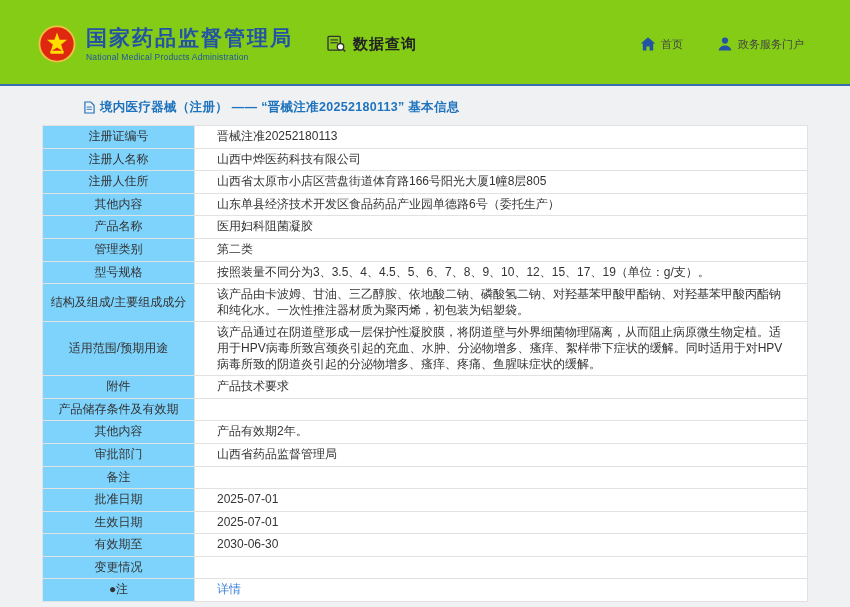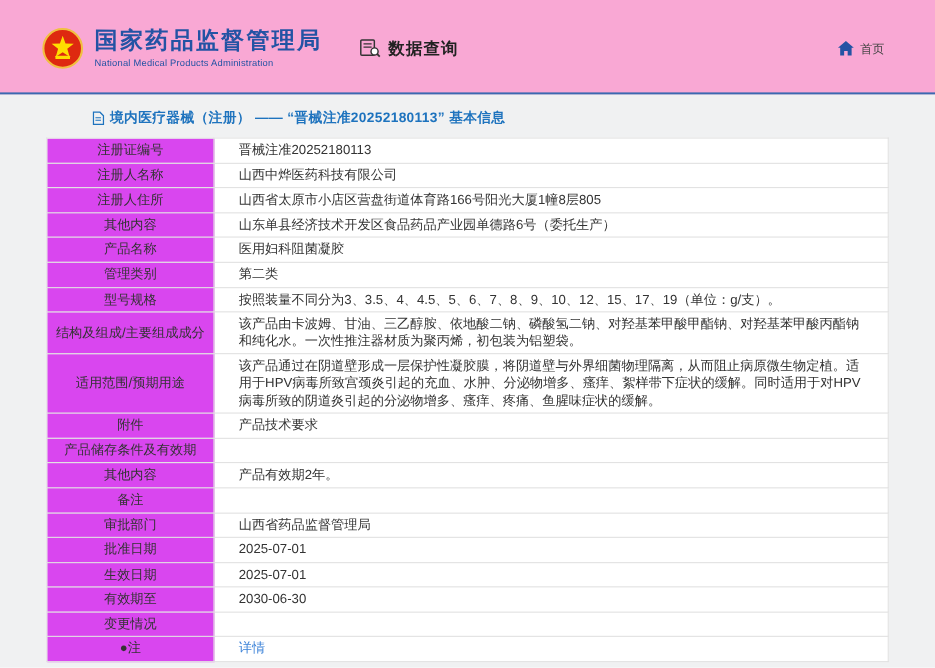--- a/index.html
+++ b/index.html
@@ -15,21 +15,21 @@
     overflow: hidden;
     background: #f0f1f2;
     display: flex;
     flex-direction: column;
   }
 
   
   .header {
     height: 86px;
     flex: 0 0 86px;
-    background: #f9a8d4;
+    background: #84cc16;
     border-bottom: 2px solid #3a6ab0;
     display: flex;
     align-items: center;
     justify-content: space-between;
     padding: 4px 46px 0 38px;
   }
   .header-left { display: flex; align-items: center; }
   .emblem { width: 38px; height: 38px; display: inline-flex; flex-shrink: 0; }
   .org-names { display: flex; flex-direction: column; margin-left: 10px; cursor: pointer; }
   .org-cn {
@@ -96,21 +96,21 @@
     font-size: 12px;
     color: #333;
     line-height: 1.3;
     padding: 3px 22px;
     vertical-align: middle;
   }
   .label-cell {
     width: 152px;
     text-align: center;
     padding: 3px 4px !important;
-    background: #d946ef;
+    background: #7dd3fc;
     color: #333;
   }
   .value-cell { text-align: left; }
   .value-cell a {
     color: #3b82d8;
     text-decoration: none;
     cursor: pointer;
   }
   .info-table tr { height: 22px; }
 </style>
@@ -148,20 +148,29 @@
 
     <div class="header-right">
       <div class="nav-item">
         <span class="nav-icon">
           <svg viewBox="0 0 16 16" width="16" height="16">
             <path d="M8 1.2 L15.2 7.4 H13.2 V14.5 H9.6 V10.4 H6.4 V14.5 H2.8 V7.4 H0.8 Z" fill="#2353a4"></path>
           </svg>
         </span>
         <span class="nav-label">首页</span>
       </div>
+      <div class="nav-item">
+        <span class="nav-icon">
+          <svg viewBox="0 0 16 16" width="16" height="16">
+            <circle cx="8" cy="4.6" r="3.1" fill="#2353a4"></circle>
+            <path d="M1.8 14.6 a6.2 5 0 0 1 12.4 0 Z" fill="#2353a4"></path>
+          </svg>
+        </span>
+        <span class="nav-label">政务服务门户</span>
+      </div>
     </div>
   </header>
 
   <main class="content">
     <div class="page-title-row">
       <span class="title-icon">
         <svg viewBox="0 0 12 14" width="11" height="13">
           <path d="M1 1 h6.5 l3.5 3.5 v8.5 h-10 z" fill="none" stroke="#1e73be" stroke-width="1.3"></path>
           <line x1="3" y1="6.5" x2="8.5" y2="6.5" stroke="#1e73be" stroke-width="1"></line>
           <line x1="3" y1="9" x2="8.5" y2="9" stroke="#1e73be" stroke-width="1"></line>
@@ -214,26 +223,26 @@
           </tr>
           <tr>
             <td class="label-cell">产品储存条件及有效期</td>
             <td class="value-cell"></td>
           </tr>
           <tr>
             <td class="label-cell">其他内容</td>
             <td class="value-cell">产品有效期2年。</td>
           </tr>
           <tr>
+            <td class="label-cell">审批部门</td>
+            <td class="value-cell">山西省药品监督管理局</td>
+          </tr>
+          <tr>
             <td class="label-cell">备注</td>
             <td class="value-cell"></td>
-          </tr>
-          <tr>
-            <td class="label-cell">审批部门</td>
-            <td class="value-cell">山西省药品监督管理局</td>
           </tr>
           <tr>
             <td class="label-cell">批准日期</td>
             <td class="value-cell">2025-07-01</td>
           </tr>
           <tr>
             <td class="label-cell">生效日期</td>
             <td class="value-cell">2025-07-01</td>
           </tr>
           <tr>

